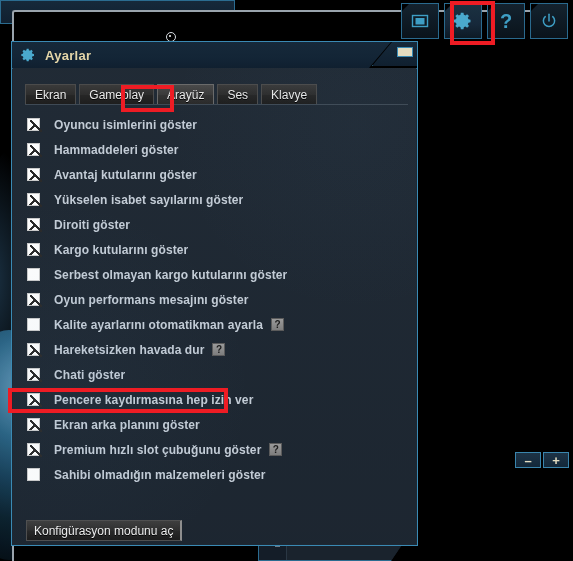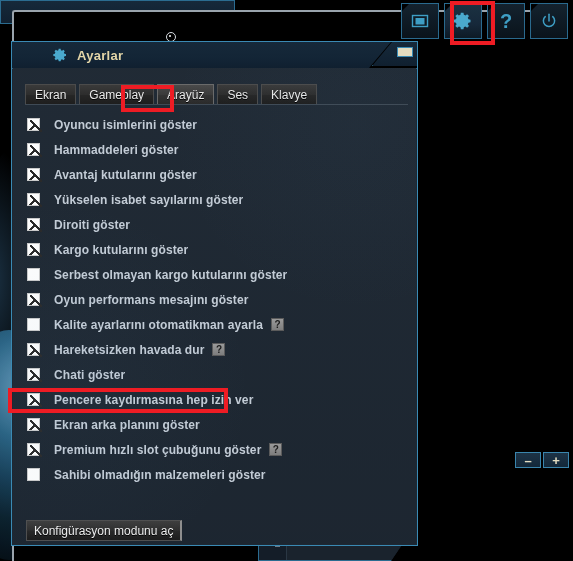--- a/index.html
+++ b/index.html
@@ -106,21 +106,21 @@
     position:absolute;left:11px;top:41px;width:407px;height:505px;
     background:#1e2833;
     border:1px solid #3a8ab4;
     box-sizing:border-box;
     z-index:20;
   }
   #settings .title-bar{
     position:relative;height:26px;
     background:linear-gradient(180deg,#16293a 0%,#132536 60%,#102030 100%);
     border-bottom:1px solid #2e5d7d;
-    display:flex;align-items:center;padding-left:32px;
+    display:flex;align-items:center;
   }
   #settings .gear-ic{margin-left:8px;width:16px;height:16px;display:block;}
   #settings .win-title{
     margin-left:9px;color:#e4d6a8;font-size:13px;font-weight:bold;letter-spacing:.3px;
   }
   #settings .tb-corner{
     position:absolute;right:0;top:0;width:48px;height:26px;
     background:#000;
     clip-path:polygon(22px 0, 100% 0, 100% 100%, 0 100%);
   }

